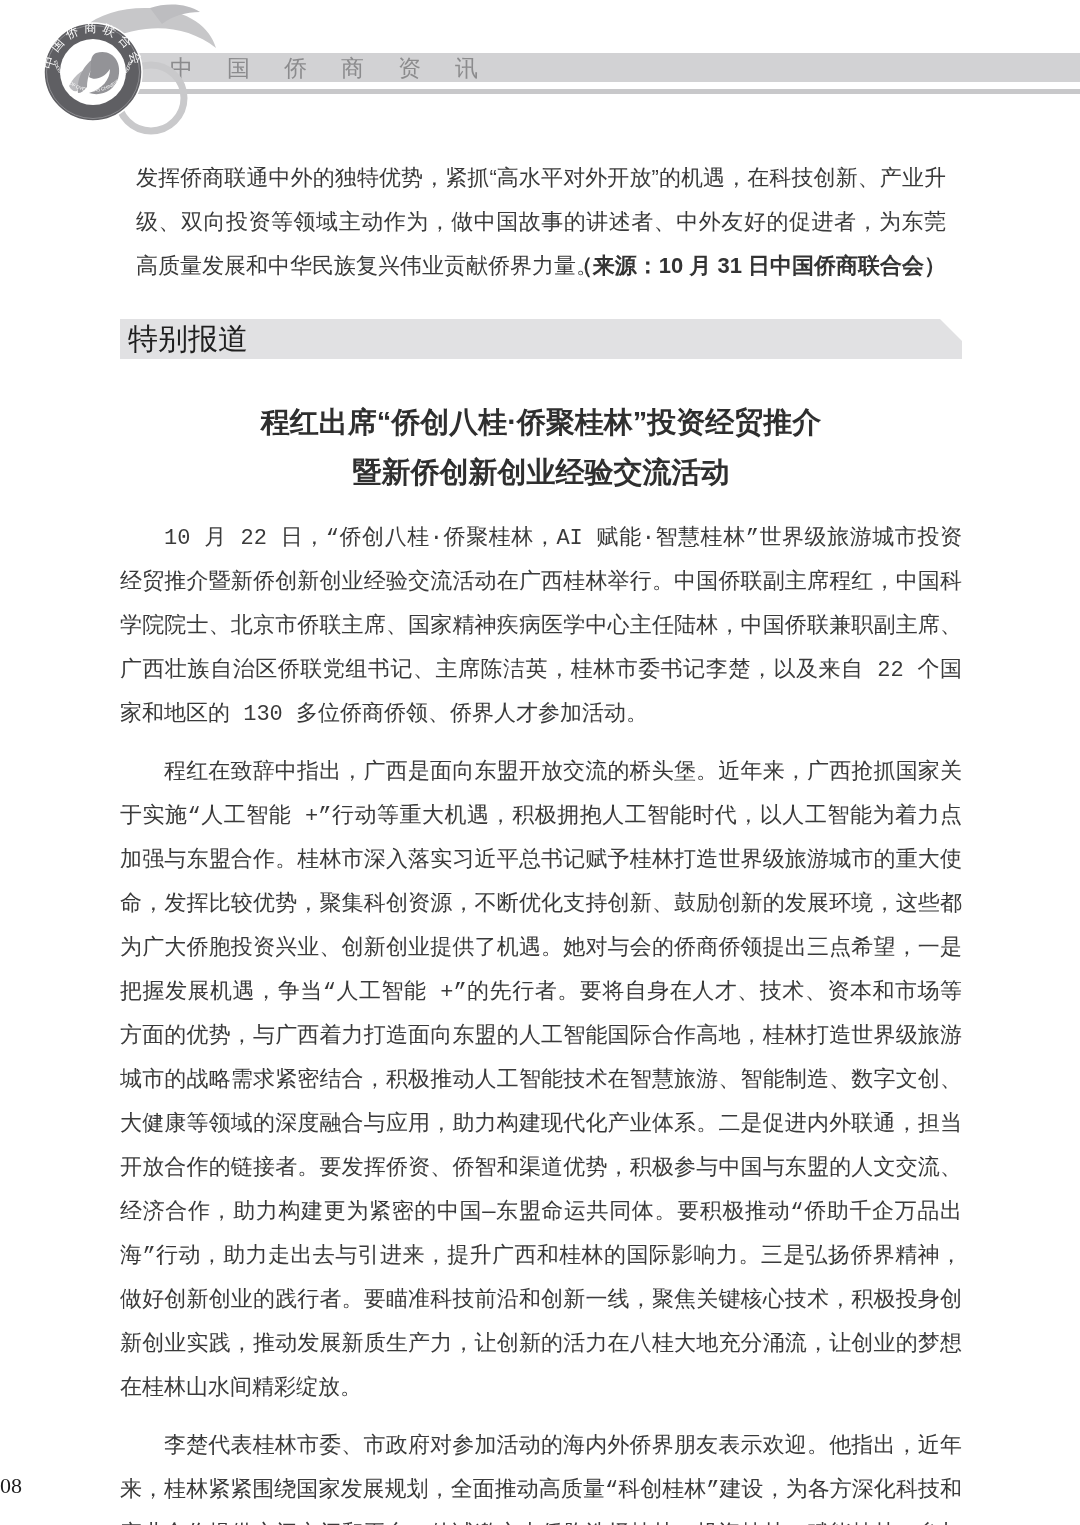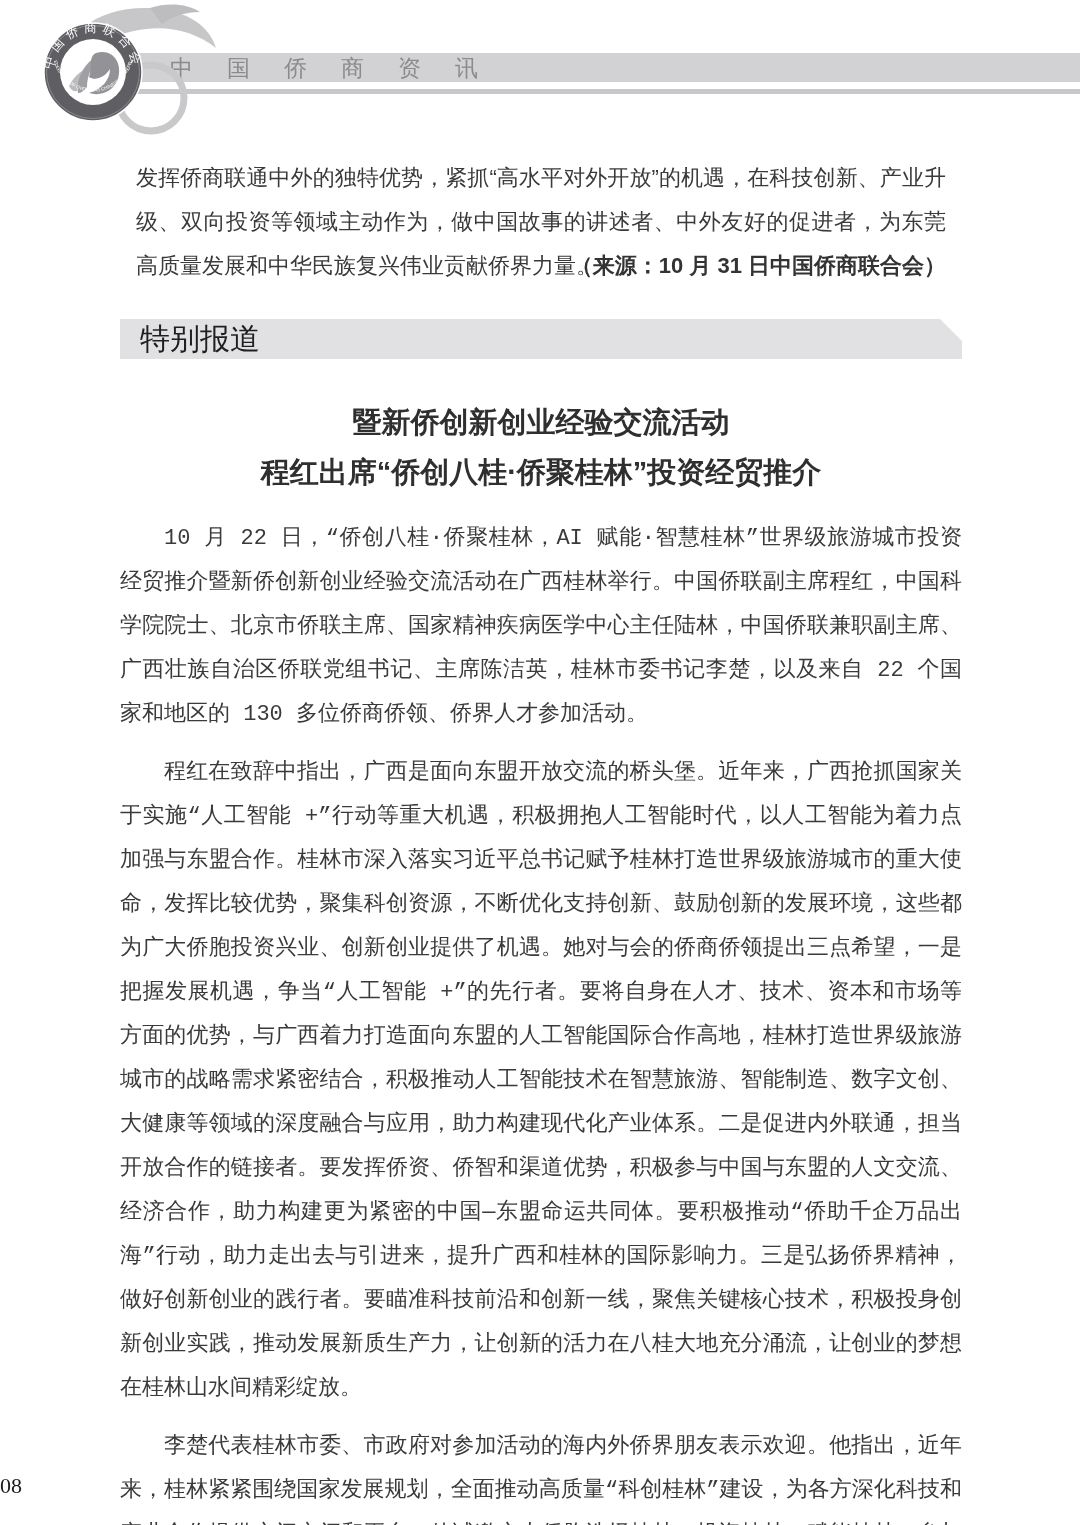--- a/index.html
+++ b/index.html
@@ -63,21 +63,21 @@
 
   
   .section-bar {
     margin-top: 31px;
     height: 40px;
     background: #e1e1e3;
     clip-path: polygon(0 0, calc(100% - 22px) 0, 100% 22px, 100% 100%, 0 100%);
   }
   .section-heading {
     display: inline-block;
-    padding-left: 20px;
+    padding-left: 8px;
     font-family: "Liberation Serif", "DejaVu Serif", serif;
     font-size: 30px;
     line-height: 40px;
     color: #1f1f1f;
   }
 
   
   .article-title {
     margin-top: 38px;
     text-align: center;
@@ -161,22 +161,22 @@
     <div class="lead">
       <p>发挥侨商联通中外的独特优势，紧抓“高水平对外开放”的机遇，在科技创新、产业升级、双向投资等领域主动作为，做中国故事的讲述者、中外友好的促进者，为东莞高质量发展和中华民族复兴伟业贡献侨界力量。</p>
       <span class="lead-source">（来源：10 月 31 日中国侨商联合会）</span>
     </div>
 
     <div class="section-bar">
       <span class="section-heading">特别报道</span>
     </div>
 
     <h1 class="article-title">
+      <div>程红出席“侨创八桂·侨聚桂林”投资经贸推介</div>
       <div>暨新侨创新创业经验交流活动</div>
-      <div>程红出席“侨创八桂·侨聚桂林”投资经贸推介</div>
     </h1>
 
     <p class="body-p first">10 月 22 日，“侨创八桂·侨聚桂林，AI 赋能·智慧桂林”世界级旅游城市投资经贸推介暨新侨创新创业经验交流活动在广西桂林举行。中国侨联副主席程红，中国科学院院士、北京市侨联主席、国家精神疾病医学中心主任陆林，中国侨联兼职副主席、广西壮族自治区侨联党组书记、主席陈洁英，桂林市委书记李楚，以及来自 22 个国家和地区的 130 多位侨商侨领、侨界人才参加活动。</p>
 
     <p class="body-p">程红在致辞中指出，广西是面向东盟开放交流的桥头堡。近年来，广西抢抓国家关于实施“人工智能 +”行动等重大机遇，积极拥抱人工智能时代，以人工智能为着力点加强与东盟合作。桂林市深入落实习近平总书记赋予桂林打造世界级旅游城市的重大使命，发挥比较优势，聚集科创资源，不断优化支持创新、鼓励创新的发展环境，这些都为广大侨胞投资兴业、创新创业提供了机遇。她对与会的侨商侨领提出三点希望，一是把握发展机遇，争当“人工智能 +”的先行者。要将自身在人才、技术、资本和市场等方面的优势，与广西着力打造面向东盟的人工智能国际合作高地，桂林打造世界级旅游城市的战略需求紧密结合，积极推动人工智能技术在智慧旅游、智能制造、数字文创、大健康等领域的深度融合与应用，助力构建现代化产业体系。二是促进内外联通，担当开放合作的链接者。要发挥侨资、侨智和渠道优势，积极参与中国与东盟的人文交流、经济合作，助力构建更为紧密的中国—东盟命运共同体。要积极推动“侨助千企万品出海”行动，助力走出去与引进来，提升广西和桂林的国际影响力。三是弘扬侨界精神，做好创新创业的践行者。要瞄准科技前沿和创新一线，聚焦关键核心技术，积极投身创新创业实践，推动发展新质生产力，让创新的活力在八桂大地充分涌流，让创业的梦想在桂林山水间精彩绽放。</p>
 
     <p class="body-p">李楚代表桂林市委、市政府对参加活动的海内外侨界朋友表示欢迎。他指出，近年来，桂林紧紧围绕国家发展规划，全面推动高质量“科创桂林”建设，为各方深化科技和产业合作提供广阔空间和平台。他诚邀广大侨胞选择桂林、投资桂林、赋能桂林，参与“科创桂林”建设，以“侨”为桥，架起“科技 + 产业”立交桥，推动更多项目、人才、资金在桂林这块宝地上落地生根、开花结果，实现互利共赢。</p>
 
   </main>
 

